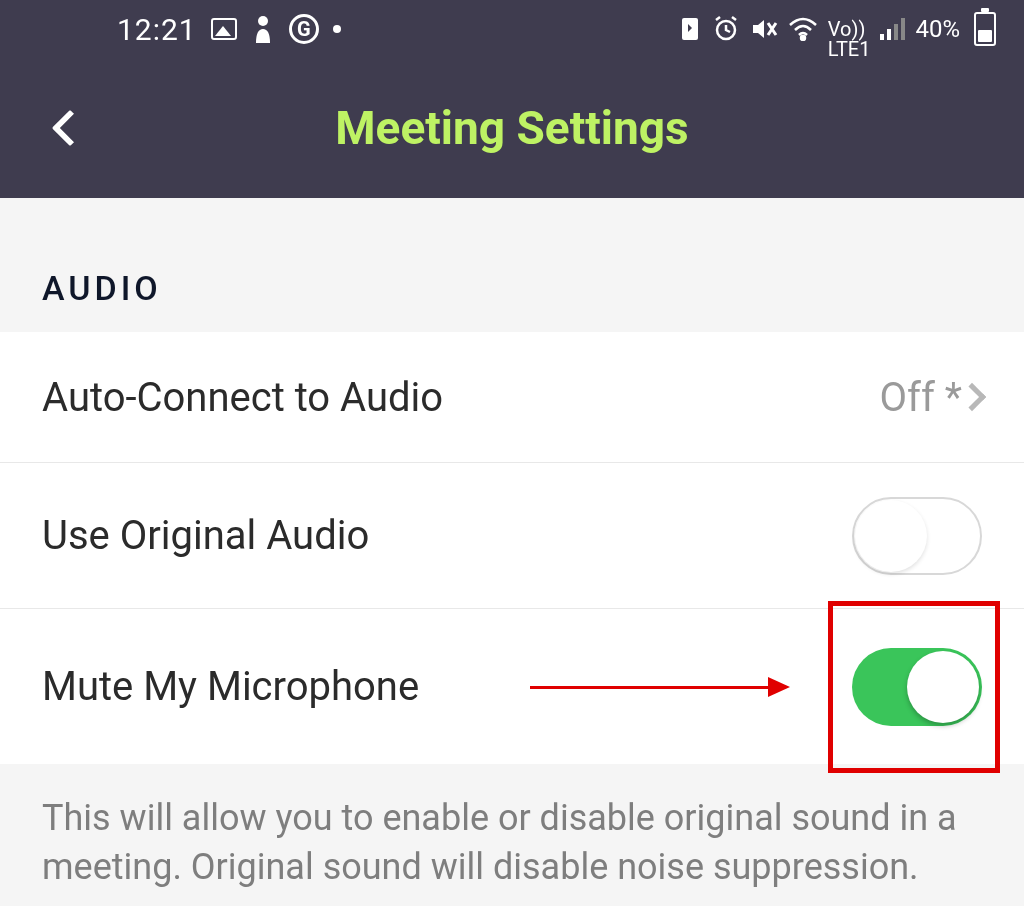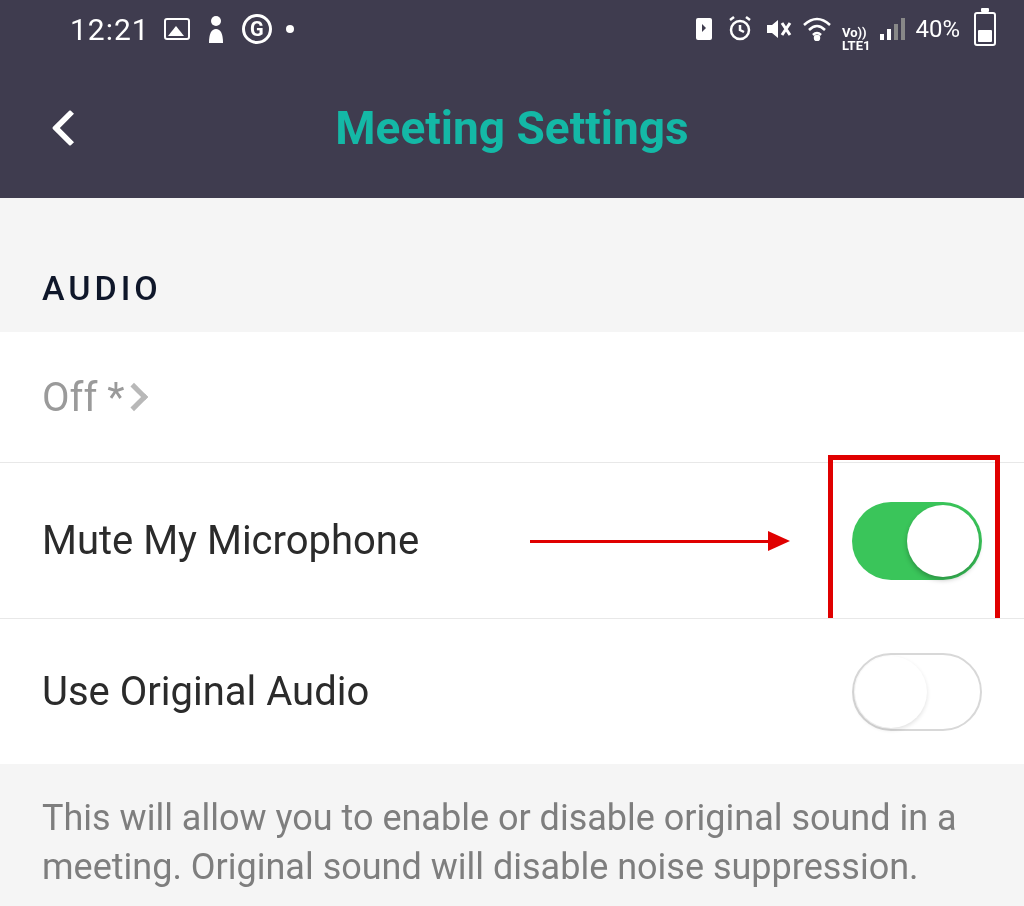--- a/index.html
+++ b/index.html
@@ -17,21 +17,21 @@
       color: #fff;
       display: flex;
       align-items: center;
       justify-content: space-between;
       padding: 0 28px 0 70px;
       font-size: 30px;
       font-weight: 400;
     }
     .status-left { display: flex; align-items: center; gap: 14px; }
     .status-right { display: flex; align-items: center; gap: 10px; font-size: 26px; }
-    .status-time { font-size: 30px; letter-spacing: 1px; }
+    .status-time { font-size: 30px; letter-spacing: 1px; margin-left: 47px; }
     .g-circle {
       width: 30px; height: 30px; border: 3px solid #fff; border-radius: 50%;
       display: inline-flex; align-items: center; justify-content: center;
       font-weight: bold; font-size: 20px; line-height: 1;
     }
     .dot { width: 8px; height: 8px; background: #fff; border-radius: 50%; }
     .batt {
       width: 22px; height: 34px; border: 2px solid #fff; border-radius: 3px;
       position: relative; display: inline-block; margin-left: 4px;
     }
@@ -40,21 +40,21 @@
       background: #fff; border-radius: 1px;
     }
     .batt::after {
       content: ""; position: absolute; bottom: 2px; left: 2px; right: 2px; height: 40%;
       background: #fff; border-radius: 1px;
     }
 
     .title-bar {
       height: 140px;
       background: #3f3c4f;
-      color: #14b8a6;
+      color: #bef264;
       display: flex;
       align-items: center;
       position: relative;
     }
     .back-btn {
       position: absolute;
       left: 40px;
       width: 60px; height: 60px;
       display: flex; align-items: center; justify-content: center;
       cursor: pointer;
@@ -157,21 +157,21 @@
 
     .icon { display: inline-flex; align-items: center; justify-content: center; }
     .img-icon { width:26px; height:22px; border:2px solid #fff; border-radius:3px; position:relative;}
     .img-icon::after{content:"";position:absolute;bottom:2px;left:2px;width:0;height:0;border-left:8px solid transparent;border-right:8px solid transparent;border-bottom:10px solid #fff;}
     .signal { display:inline-flex; align-items:flex-end; gap:3px; height:22px;}
     .signal span{ width:4px; background:#fff; display:inline-block;}
     .signal span:nth-child(1){height:6px;}
     .signal span:nth-child(2){height:11px;}
     .signal span:nth-child(3){height:16px; background:#888;}
     .signal span:nth-child(4){height:22px; background:#888;}
-    .lte { font-size:13px; line-height:1; font-weight:700;margin-top:20px; }
+    .lte { font-size:20px; line-height:1; font-weight:400;margin-top:20px; }
   </style>
 </head>
 <body>
 
 <div class="status-bar">
   <div class="status-left">
     <span class="status-time">12:21</span>
     <span class="icon">
         <span class="img-icon"></span>
       </span>
@@ -229,36 +229,37 @@
   <div class="back-btn">
     <div class="back-chevron"></div>
   </div>
   <div class="title-text">Meeting Settings</div>
 </div>
 
 <div class="content">
   <div class="section-header">AUDIO</div>
 
   <div class="row row-auto">
+    <div class="row-label">Auto-Connect to Audio</div>
     <div class="row-value">Off *</div>
     <div class="chevron-right"></div>
+  </div>
+
+  <div class="row row-orig">
+    <div class="row-label">Use Original Audio</div>
+    <div class="toggle toggle-off">
+      <div class="knob"></div>
+    </div>
   </div>
 
   <div class="row row-mute">
     <div class="row-label">Mute My Microphone</div>
     <div class="toggle toggle-on">
       <div class="knob"></div>
     </div>
 
     <div class="annot-box" style="right:24px; top:-8px; width:172px; height:172px;"></div>
     <div class="annot-arrow-line" style="left:530px; top:77px; width:240px;"></div>
     <div class="annot-arrow-head" style="left:768px; top:68px;"></div>
   </div>
 
-  <div class="row row-orig">
-    <div class="row-label">Use Original Audio</div>
-    <div class="toggle toggle-off">
-      <div class="knob"></div>
-    </div>
-  </div>
-
   <div class="description">This will allow you to enable or disable original sound in a meeting. Original sound will disable noise suppression.</div>
 </div>
 
 </body></html>

